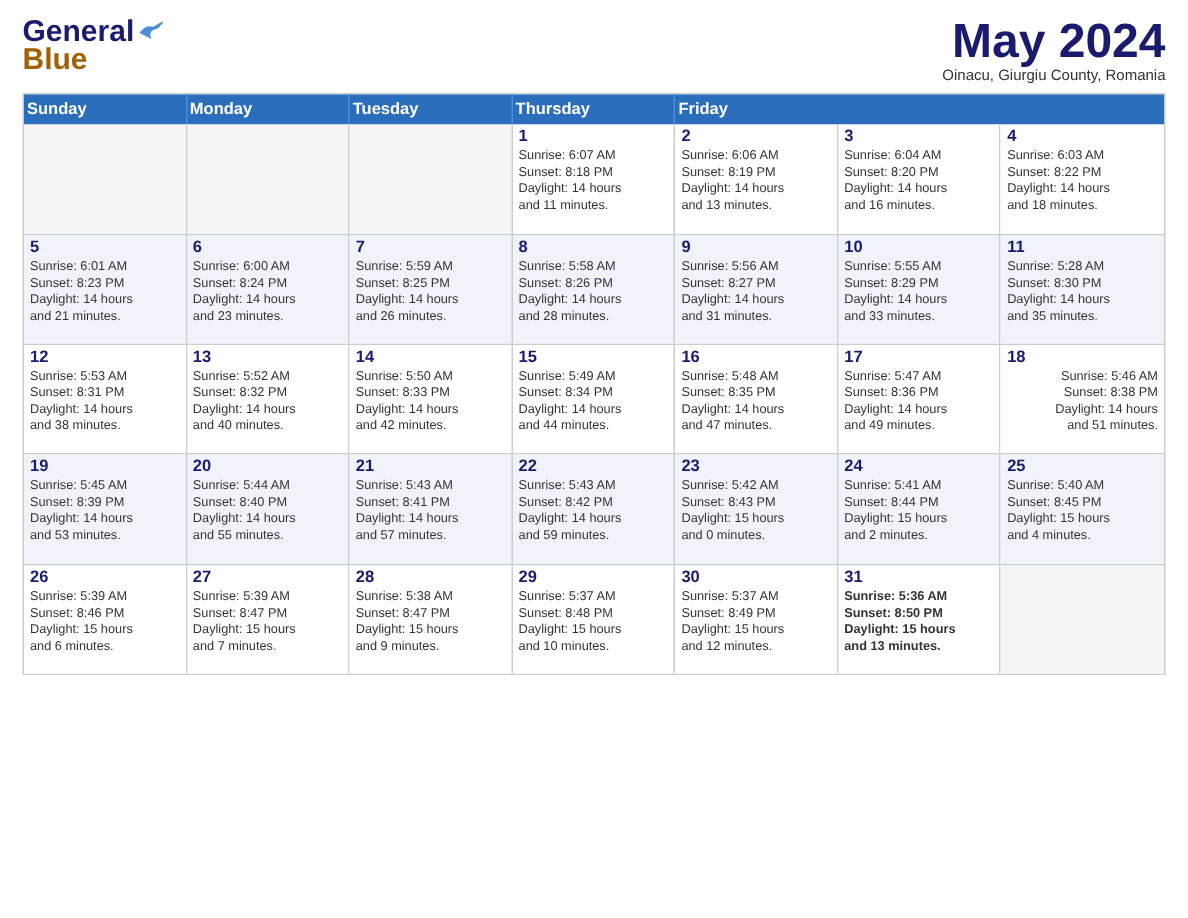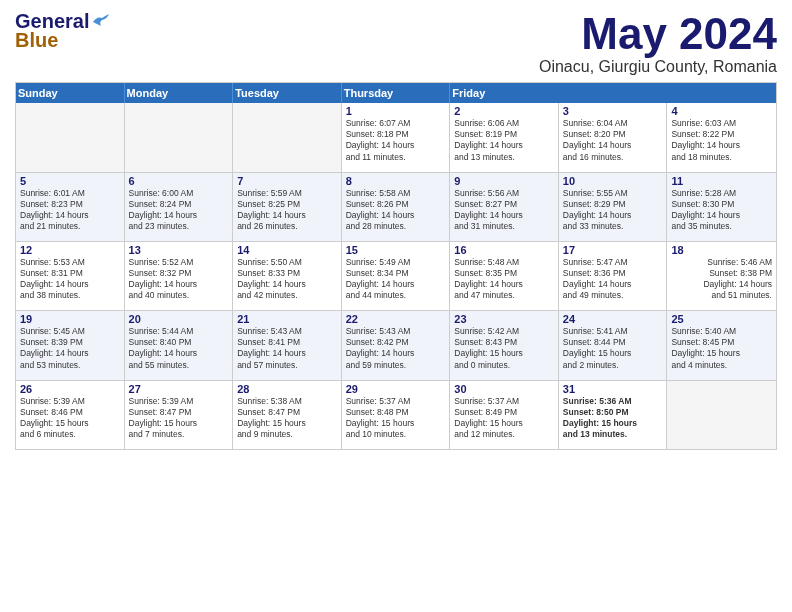--- a/index.html
+++ b/index.html
@@ -25,27 +25,27 @@
     }
     .logo {
       display: flex;
       flex-direction: column;
       align-items: flex-start;
     }
     .title-block {
       text-align: right;
     }
     .main-title {
-      font-size: 44px;
+      font-size: 32px;
       font-weight: bold;
       color: #1a1a6e;
       line-height: 1.1;
     }
     .subtitle {
-      font-size: 16px;
+      font-size: 10px;
       color: #333;
     }
     .calendar {
       flex: 1;
       display: flex;
       flex-direction: column;
       border: 1px solid #ccc;
     }
     .cal-header-row {
       display: grid;

